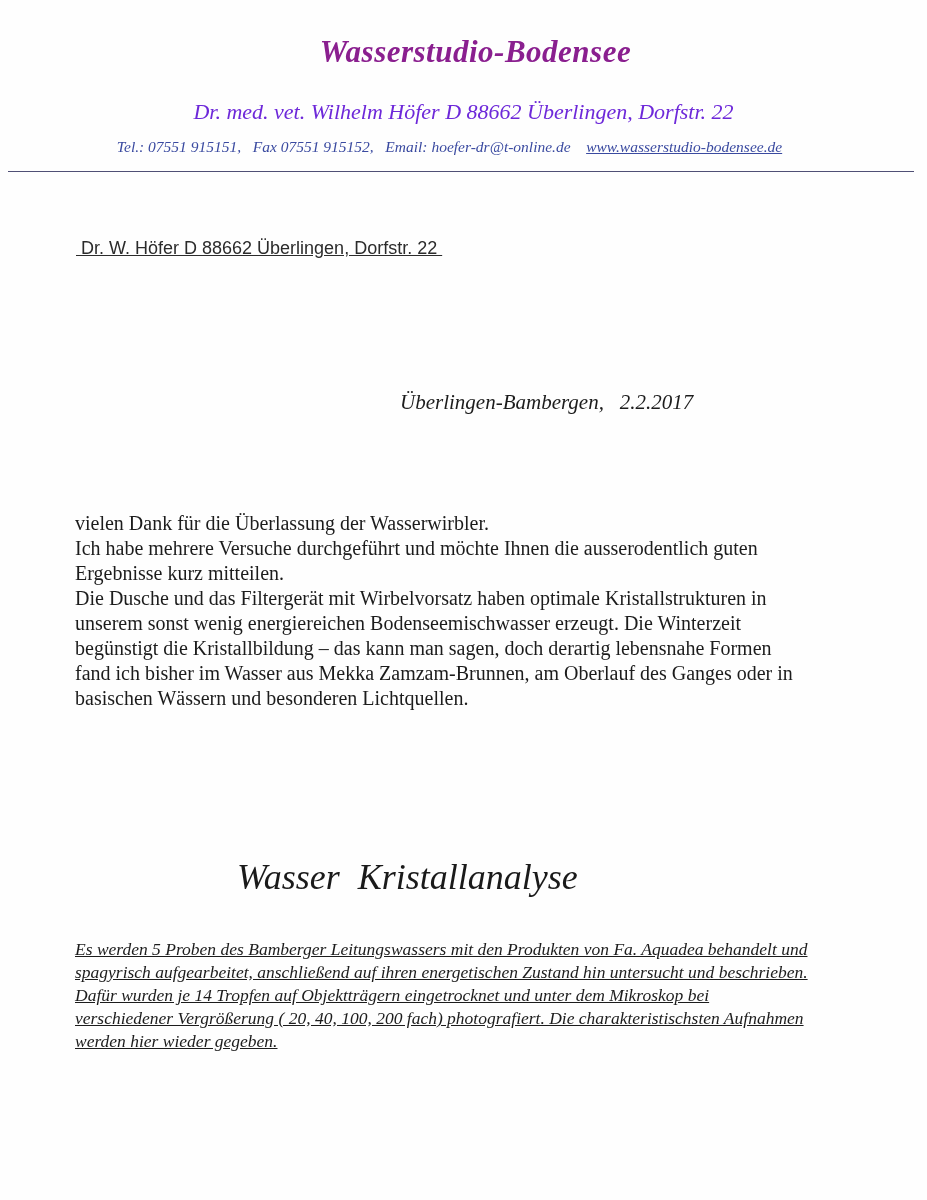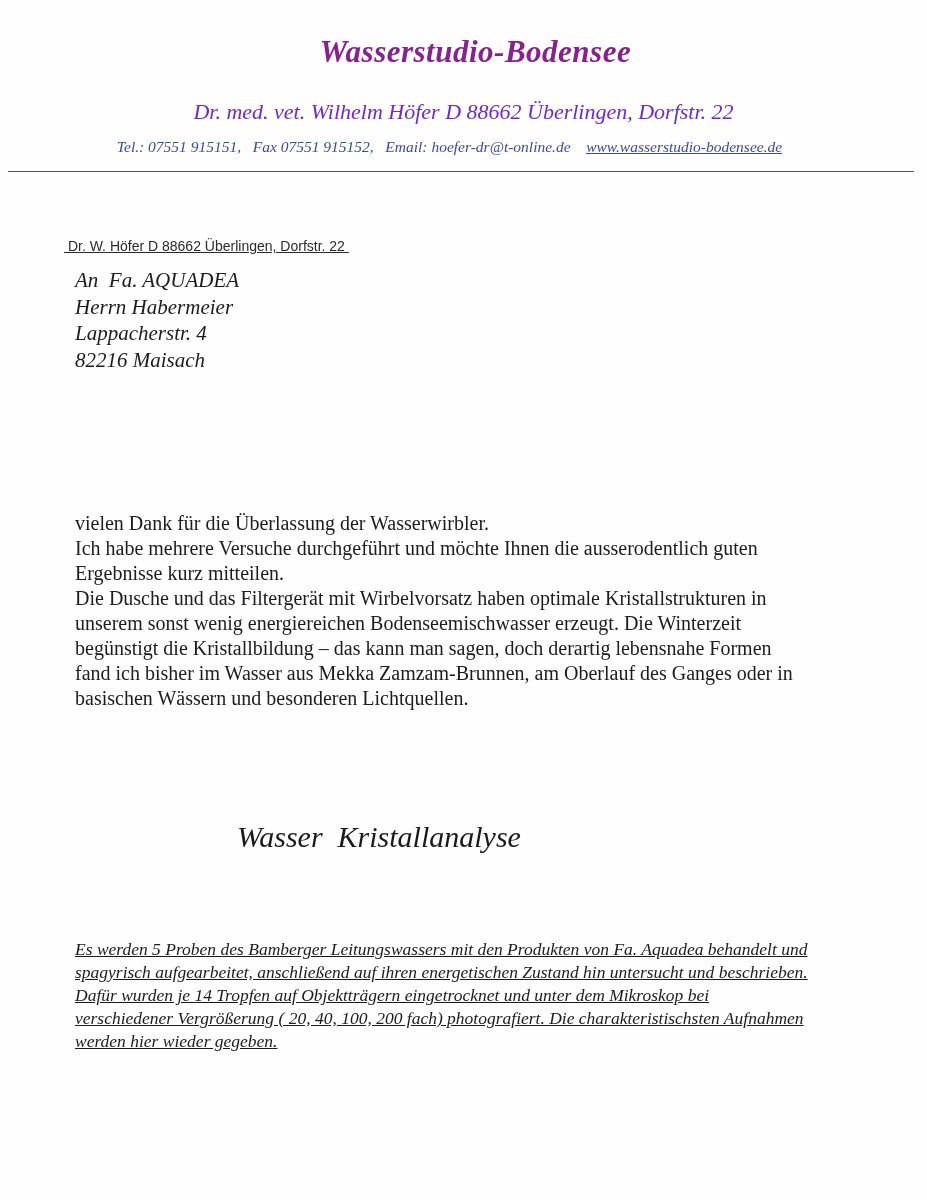--- a/index.html
+++ b/index.html
@@ -60,23 +60,23 @@
     position: absolute;
     top: 171px;
     left: 8px;
     width: 906px;
     height: 0;
     border-top: 1.5px solid #4f4f75;
   }
   .sender-line {
     position: absolute;
     top: 238px;
-    left: 64px;
+    left: 76px;
     font-family: "Liberation Sans", sans-serif;
-    font-size: 14px;
+    font-size: 18px;
     color: #2b2b2b;
     text-decoration: underline;
     white-space: pre;
   }
   .recipient {
     position: absolute;
     top: 267px;
     left: 75px;
     font-style: italic;
     font-size: 21px;
@@ -102,24 +102,24 @@
     position: absolute;
     top: 511px;
     left: 75px;
     width: 830px;
     font-size: 20px;
     line-height: 25px;
     white-space: pre-wrap;
   }
   .section-heading {
     position: absolute;
-    top: 820px;
+    top: 856px;
     left: 237px;
     font-style: italic;
-    font-size: 30px;
+    font-size: 36px;
     white-space: pre;
     color: #1a1a1a;
   }
   .analysis-intro {
     position: absolute;
     top: 938px;
     left: 75px;
     width: 840px;
     font-style: italic;
     font-size: 17.5px;
@@ -136,25 +136,22 @@
   <div class="brand-title">Wasserstudio-Bodensee</div>
 
   <div class="subtitle">Dr. med. vet. Wilhelm Höfer D 88662 Überlingen, Dorfstr. 22</div>
 
   <div class="contact-line"><span>Tel.: 07551 915151,   Fax 07551 915152,   Email: hoefer-dr@t-online.de    </span><a href="#">www.wasserstudio-bodensee.de</a></div>
 
   <div class="separator"></div>
 
   <div class="sender-line"> Dr. W. Höfer D 88662 Überlingen, Dorfstr. 22 </div>
 
-  <div class="recipient">An  Fa. AQUADEA
-Herrn Habermeier
-Lappacherstr. 4
-82216 Maisach</div>
 
+  <div class="dateline">Überlingen-Bambergen,   2.2.2017</div>
 
 
   <div class="body-text">vielen Dank für die Überlassung der Wasserwirbler.
 Ich habe mehrere Versuche durchgeführt und möchte Ihnen die ausserodentlich guten
 Ergebnisse kurz mitteilen.
 Die Dusche und das Filtergerät mit Wirbelvorsatz haben optimale Kristallstrukturen in
 unserem sonst wenig energiereichen Bodenseemischwasser erzeugt. Die Winterzeit
 begünstigt die Kristallbildung – das kann man sagen, doch derartig lebensnahe Formen
 fand ich bisher im Wasser aus Mekka Zamzam-Brunnen, am Oberlauf des Ganges oder in
 basischen Wässern und besonderen Lichtquellen.</div>

